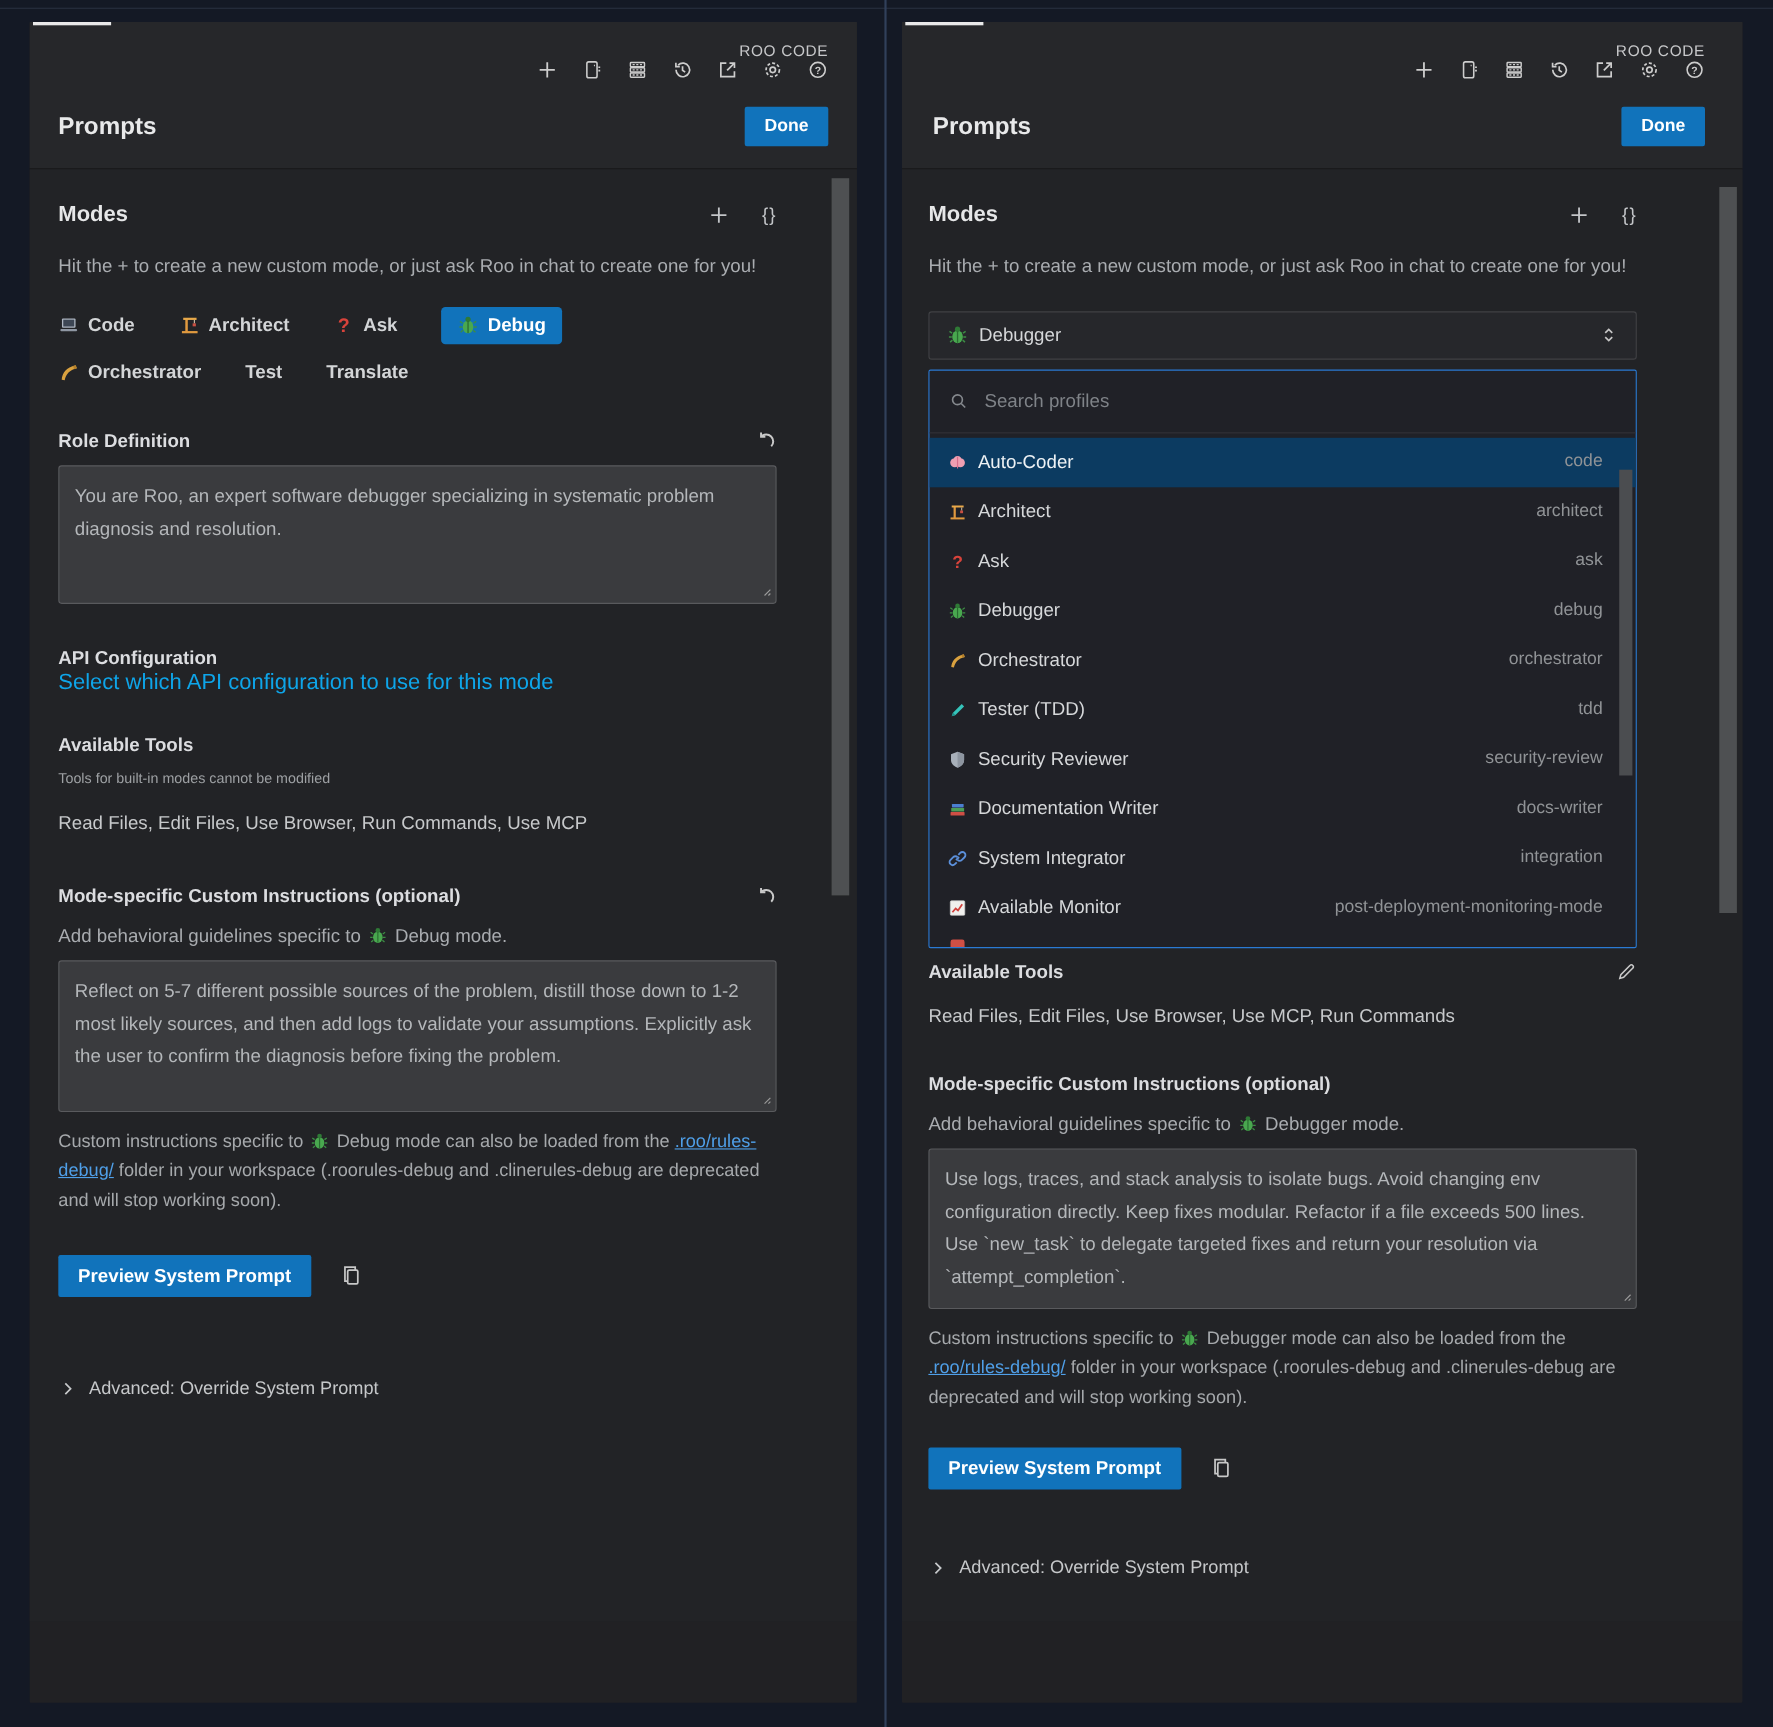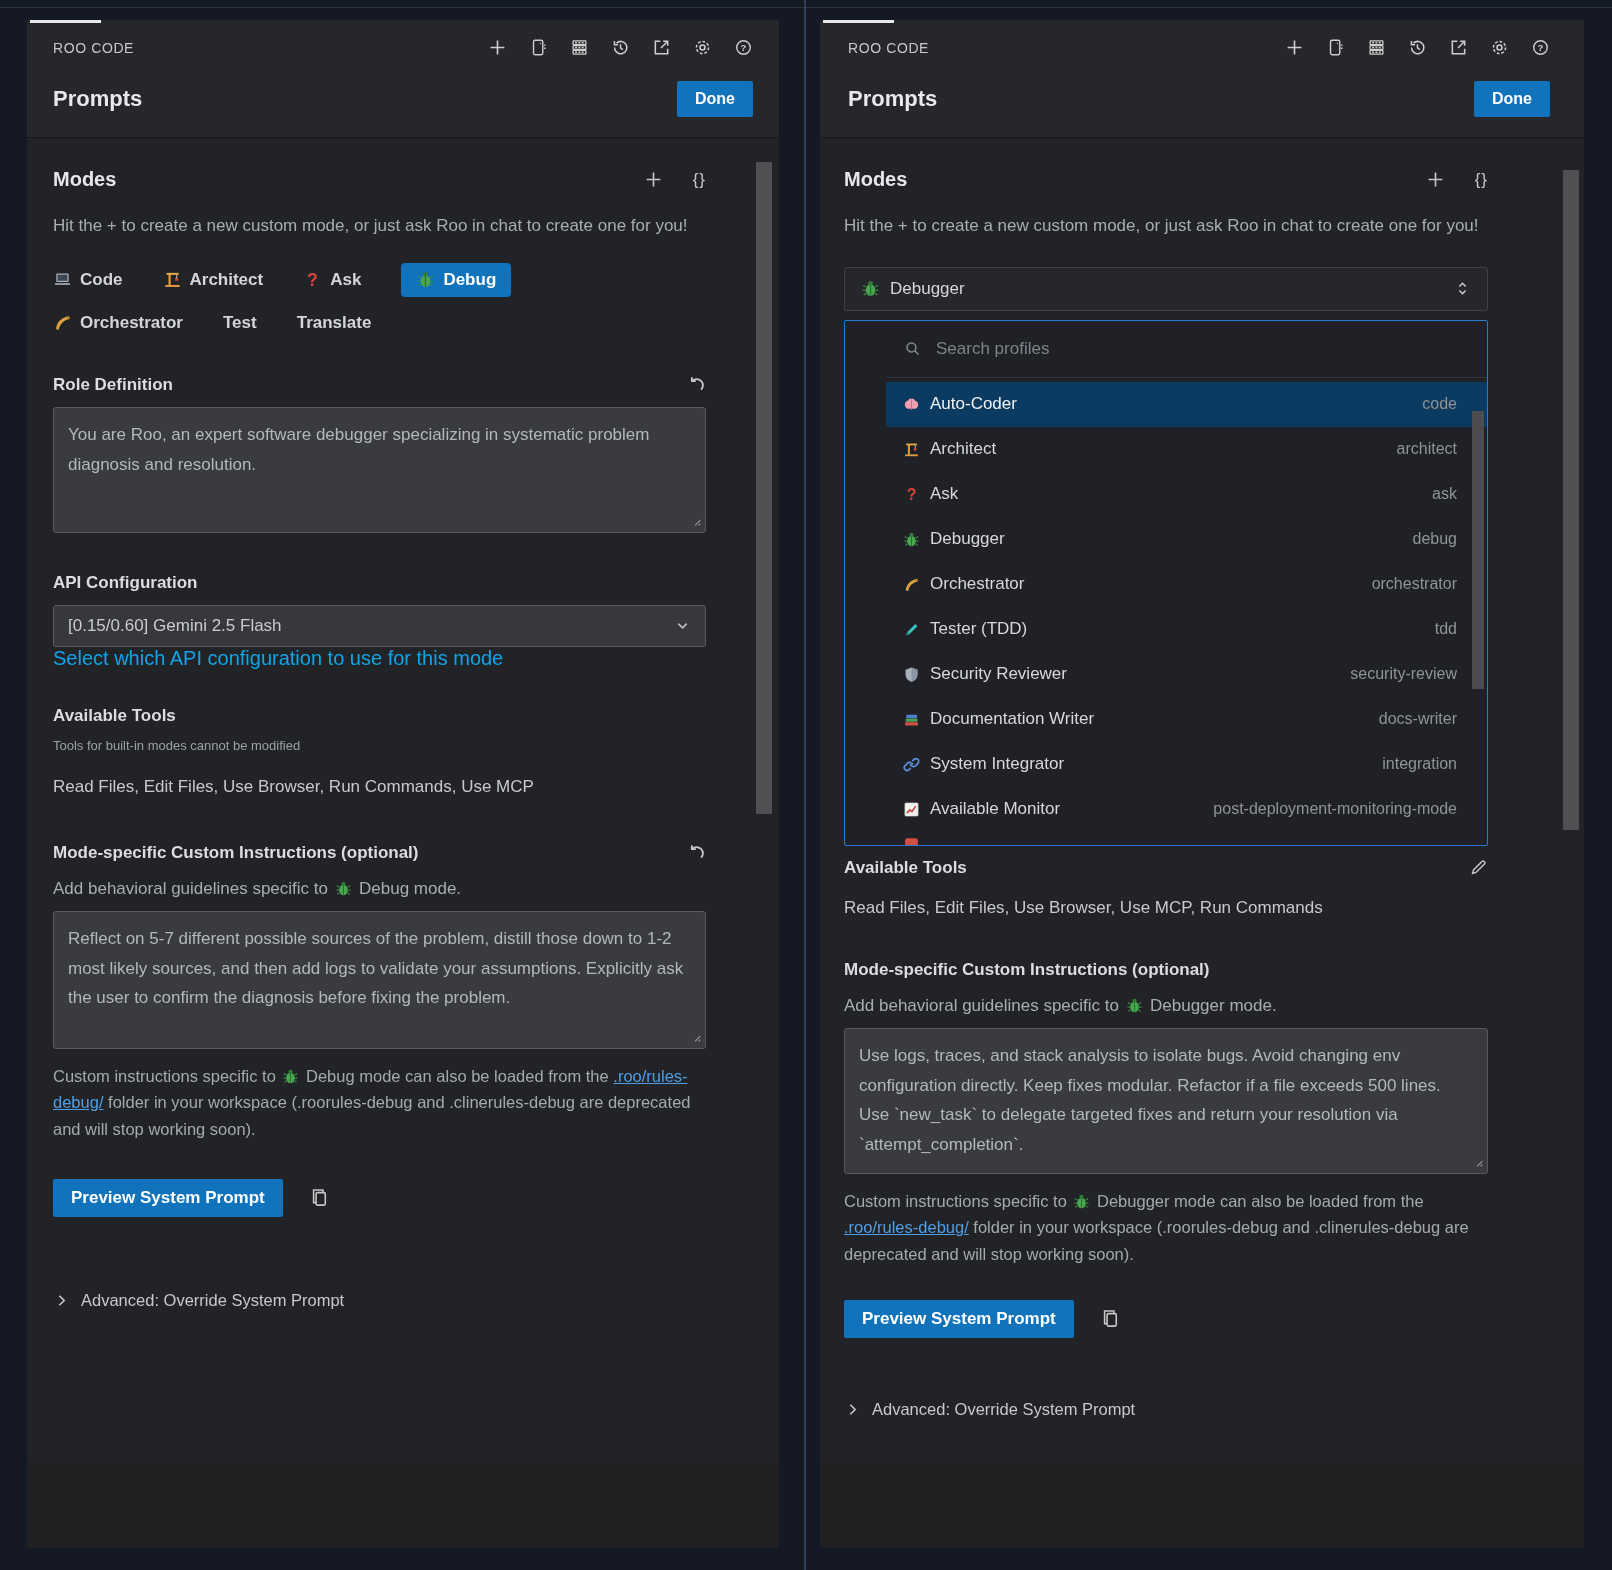--- a/index.html
+++ b/index.html
@@ -7,21 +7,21 @@
   .topline{position:absolute;top:7px;left:0;width:100%;height:1px;background:#2a3140;}
   .shot{position:absolute;top:0;height:1570px;}
   #shot-left{left:0;width:804px;}
   #shot-right{left:804px;width:808px;border-left:2px solid #31405a;}
   .panel{position:absolute;top:20px;background:#212124;border-radius:1px;}
   #shot-left .panel{left:27px;width:752px;height:1528px;}
   #shot-right .panel{left:14px;width:764px;height:1528px;}
   .tabdash{position:absolute;top:0;left:3px;width:71px;height:3px;background:#e9e9e9;}
   .hdr{background:#26272a;padding:18px 26px 0 26px;}
   #shot-right .hdr{padding:18px 34px 0 28px;}
-  .approw{display:flex;align-items:center;}
+  .approw{display:flex;align-items:flex-end;flex-direction:column;}
   .apptitle{font-size:14px;letter-spacing:.6px;color:#c7c8ca;}
   .hicons{margin-left:auto;display:flex;align-items:center;gap:22px;color:#cdcdcd;}
   .titlerow{display:flex;align-items:center;margin-top:24px;padding-bottom:20px;}
   .pagetitle{font-size:22px;font-weight:bold;color:#e8e9ea;}
   .btn-blue{margin-left:auto;background:#1173bb;color:#fff;font-weight:bold;font-size:16px;
     border:none;border-radius:2px;padding:9px 18px;cursor:pointer;font-family:inherit;}
   .divider{height:1px;background:#171719;}
   .body{background:#222326;padding:0 73px 0 26px;position:relative;min-height:1320px;}
   #shot-right .body{padding:0 96px 0 24px;}
   .modesrow{display:flex;align-items:center;padding-top:30px;}
@@ -54,21 +54,21 @@
   .inlic{vertical-align:-3px;margin:0 2px;}
   .previewrow{margin-top:36px;display:flex;align-items:center;gap:26px;}
   .copyic{color:#c8c8c8;cursor:pointer;}
   .advrow{position:absolute;bottom:-118px;display:flex;align-items:center;gap:11px;
     font-size:16.5px;color:#c6c8ca;cursor:pointer;}
   .advrow .chev{color:#c6c8ca;}
   
   .modeselect{margin-top:26px;height:42px;background:#26272b;border:1px solid #404144;border-radius:3px;
     display:flex;align-items:center;gap:10px;padding:0 16px;color:#d5d7d9;font-size:17px;cursor:pointer;}
   .modeselect .chev{margin-left:auto;color:#c6c6c6;}
-  .dropdown{margin-top:9px;background:#202127;border:1px solid #2a7ad4;border-radius:2px;position:relative;padding-left:41px;}
+  .dropdown{margin-top:9px;background:#202127;border:1px solid #2a7ad4;border-radius:2px;position:relative;}
   .searchrow{display:flex;align-items:center;gap:13px;height:56px;padding:0 18px;color:#85898e;
     border-bottom:1px solid #323338;}
   .searchrow input{background:transparent;border:none;outline:none;color:#cfd1d4;font-size:17px;
     font-family:inherit;flex:1;}
   .searchrow input::placeholder{color:#7f8388;}
   .plist{padding:4px 0 0 0;overflow:hidden;}
   .prow{display:flex;align-items:center;height:45px;padding:0 30px 0 17px;cursor:pointer;}
   .prow.sel{background:#0c3b61;}
   .prow .plabel{margin-left:10px;font-size:17px;color:#d6d8da;}
   .prow.sel .plabel{color:#eef2f5;}
@@ -327,26 +327,20 @@
       <div class="tawrap">
         <textarea class="box" style="height: 126px;">You are Roo, an expert software debugger specializing in systematic problem diagnosis and resolution.</textarea>
         <svg class="ic i16 grip">
             <use href="#i-grip"></use>
           </svg>
       </div>
 
       <div class="sect" style="margin-top:40px">
         <h3>API Configuration</h3>
       </div>
-      <div class="selectbox">
-        <span>[0.15/0.60] Gemini 2.5 Flash</span>
-        <svg class="ic i16 chev">
-            <use href="#i-chev-down"></use>
-          </svg>
-      </div>
       <div class="helper">Select which API configuration to use for this mode</div>
 
       <div class="sect" style="margin-top:36px">
         <h3>Available Tools</h3>
       </div>
       <div class="toolnote">Tools for built-in modes cannot be modified</div>
       <div class="tools">Read Files, Edit Files, Use Browser, Run Commands, Use MCP</div>
 
       <div class="sect" style="margin-top:46px">
         <h3>Mode-specific Custom Instructions (optional)</h3>

